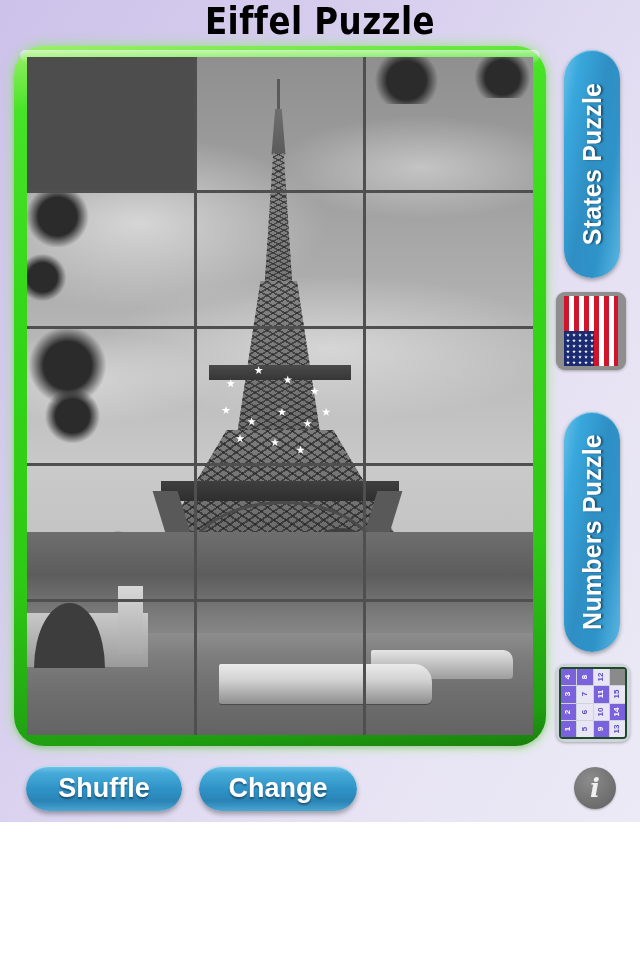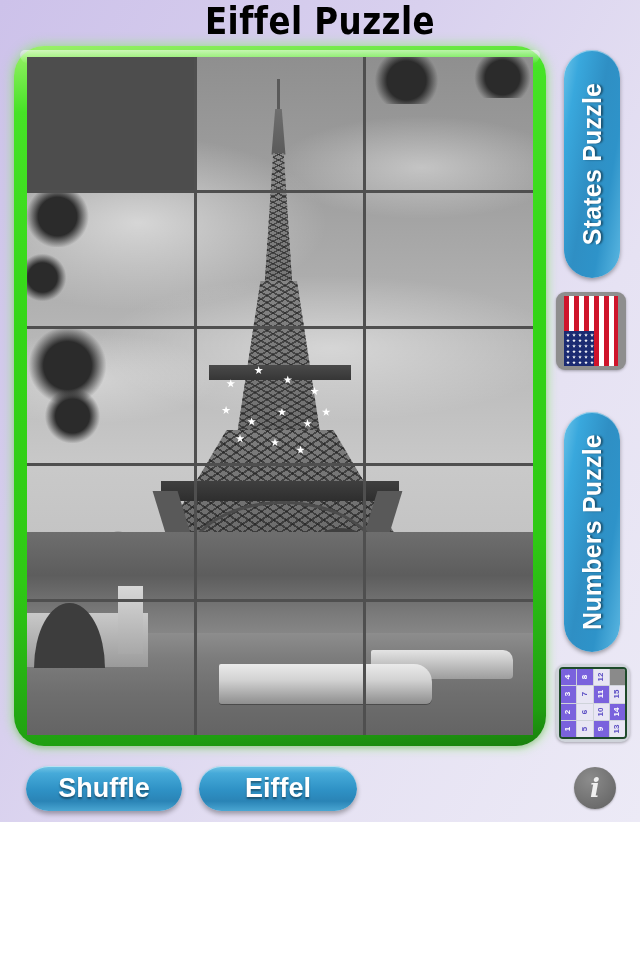--- a/index.html
+++ b/index.html
@@ -623,16 +623,16 @@
             <span>9</span>
           </div>
           <div class="ncell light">
             <span>13</span>
           </div>
         </div>
     </div>
   </div>
 
   <div class="pill-btn" id="btn-shuffle">Shuffle</div>
-  <div class="pill-btn" id="btn-change">Eiffel</div>
+  <div class="pill-btn" id="btn-change">Change</div>
   <div id="btn-info">i</div>
 
 </div>
 
 </body></html>

